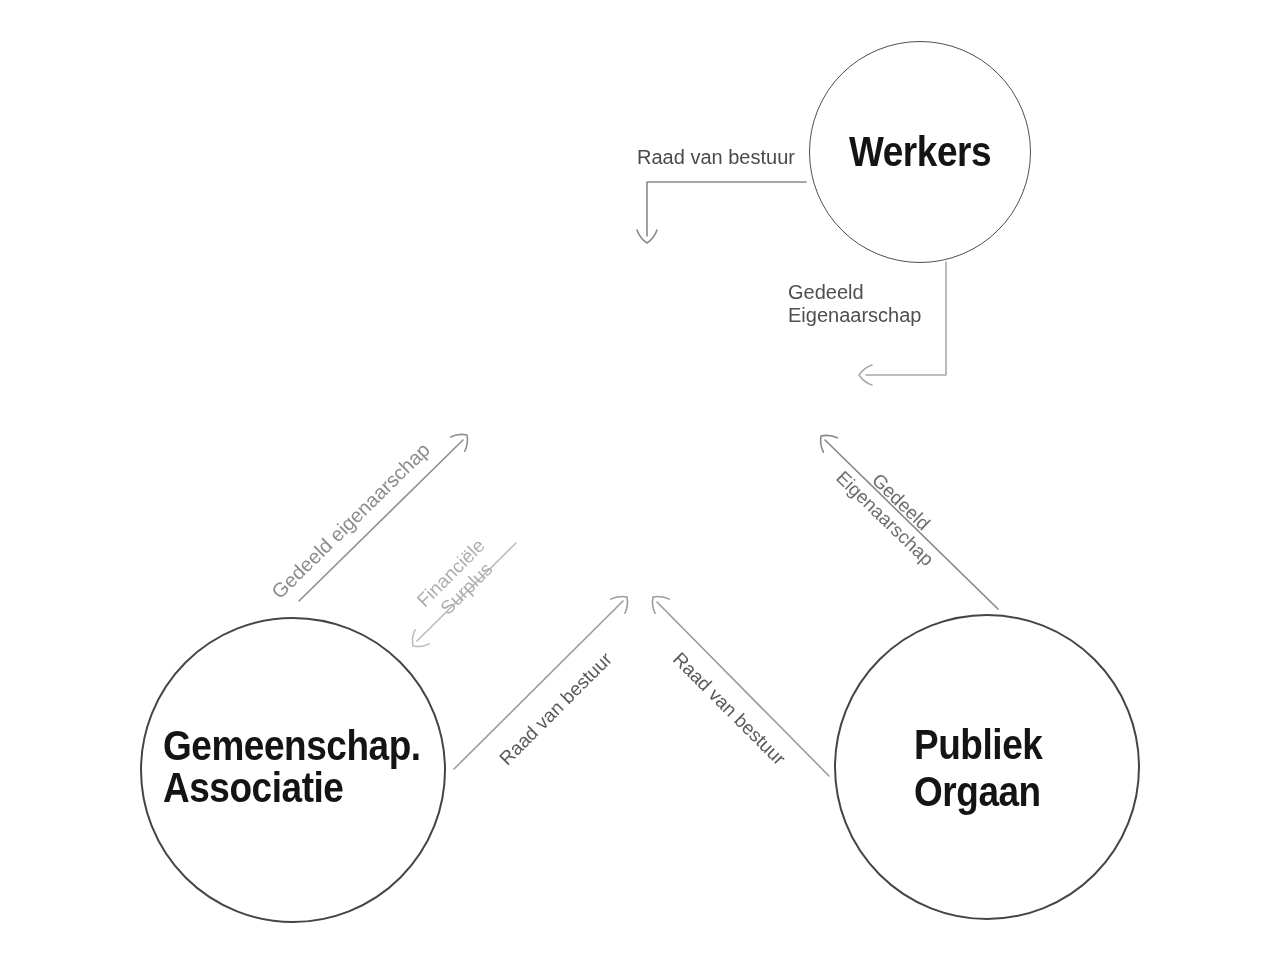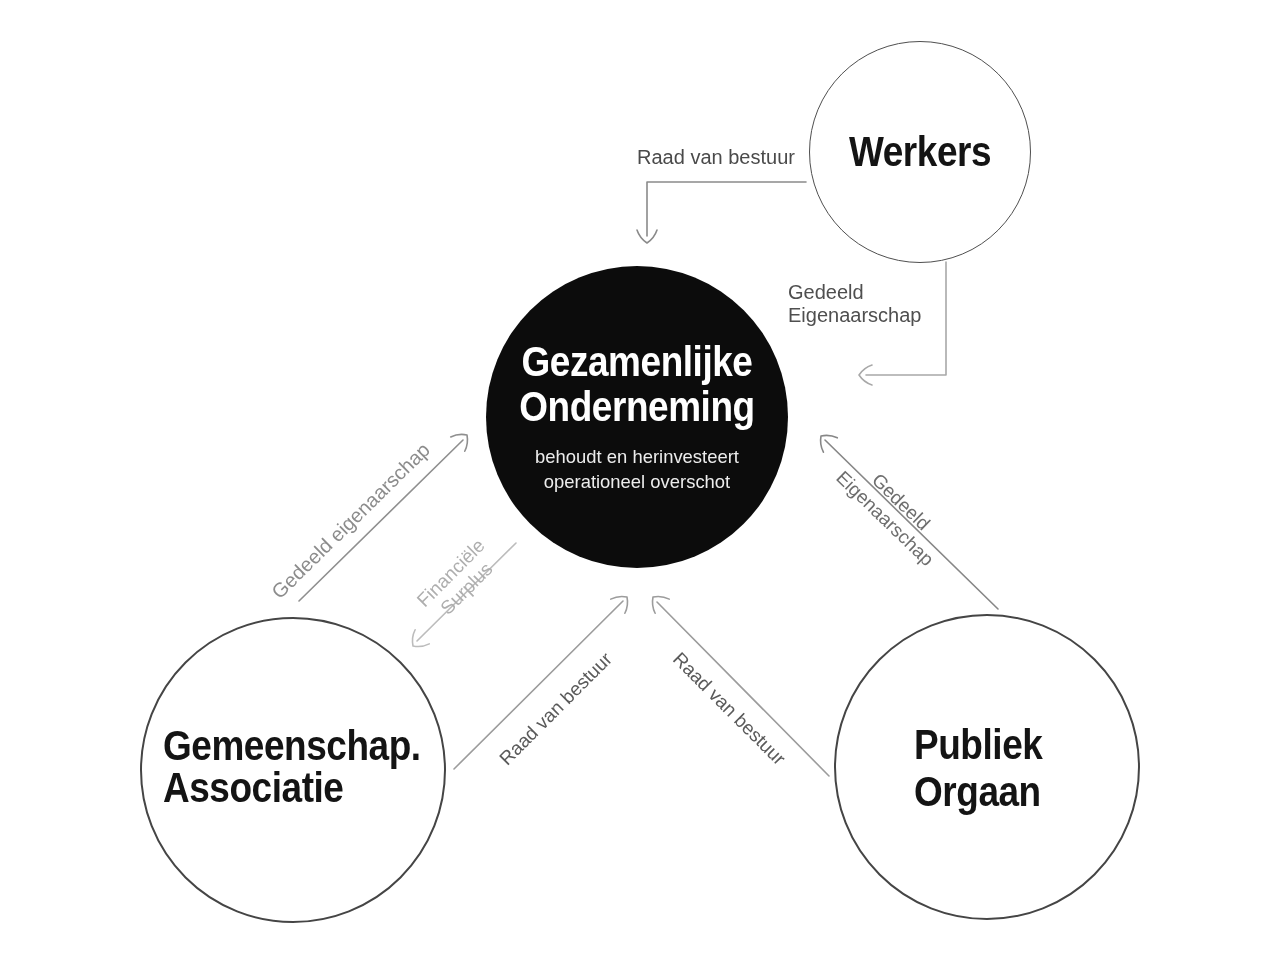--- a/index.html
+++ b/index.html
@@ -131,30 +131,20 @@
       <path d="M 998 609 L 825 440"></path>
       <g transform="translate(821,436) rotate(-136)">
         <path d="M -13 -10 C -7 -8 -2 -3 0 0 C -2 3 -7 8 -13 10"></path>
       </g>
     </g>
   </svg>
 
   <div class="circle node-workers"></div>
   <div class="workers-label">Werkers</div>
 
-  <div class="circle node-joint">
-    <div class="jv-title">
-      <div>Gezamenlijke</div>
-      <div>Onderneming</div>
-    </div>
-    <div class="jv-sub">
-      <div>behoudt en herinvesteert</div>
-      <div>operationeel overschot</div>
-    </div>
-  </div>
 
   <div class="circle node-community"></div>
   <div class="bold-label community-label">
     <div>Gemeenschap.</div>
     <div>Associatie</div>
   </div>
 
   <div class="circle node-public"></div>
   <div class="bold-label public-label">
     <div>Publiek</div>

